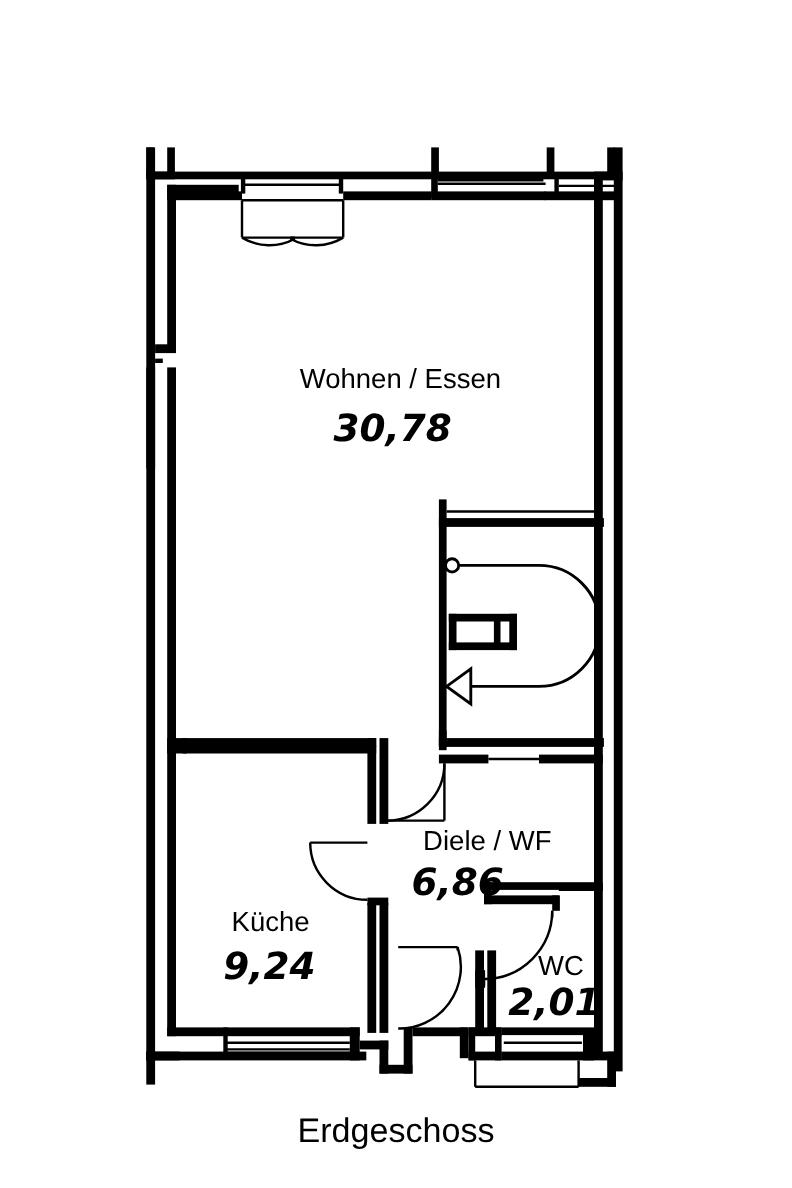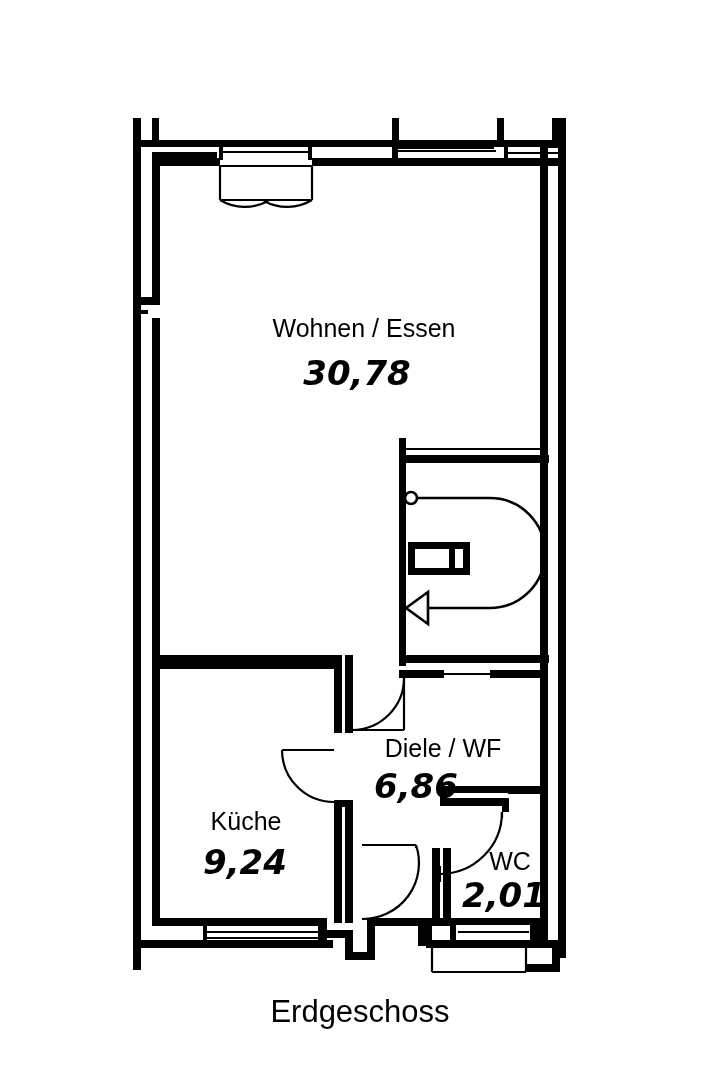--- a/index.html
+++ b/index.html
@@ -11,21 +11,21 @@
   body {
     width: 720px;
     height: 1080px;
     position: relative;
     overflow: hidden;
     font-family: "Liberation Sans", sans-serif;
   }
   #floorplan-root {
     position: absolute;
     left: 0;
-    top: 0;
+    top: 16px;
     width: 720px;
     height: 1065px;
   }
   svg#plan-svg {
     display: block;
     width: 720px;
     height: 1080px;
     background: #ffffff;
   }
   .room-name {

